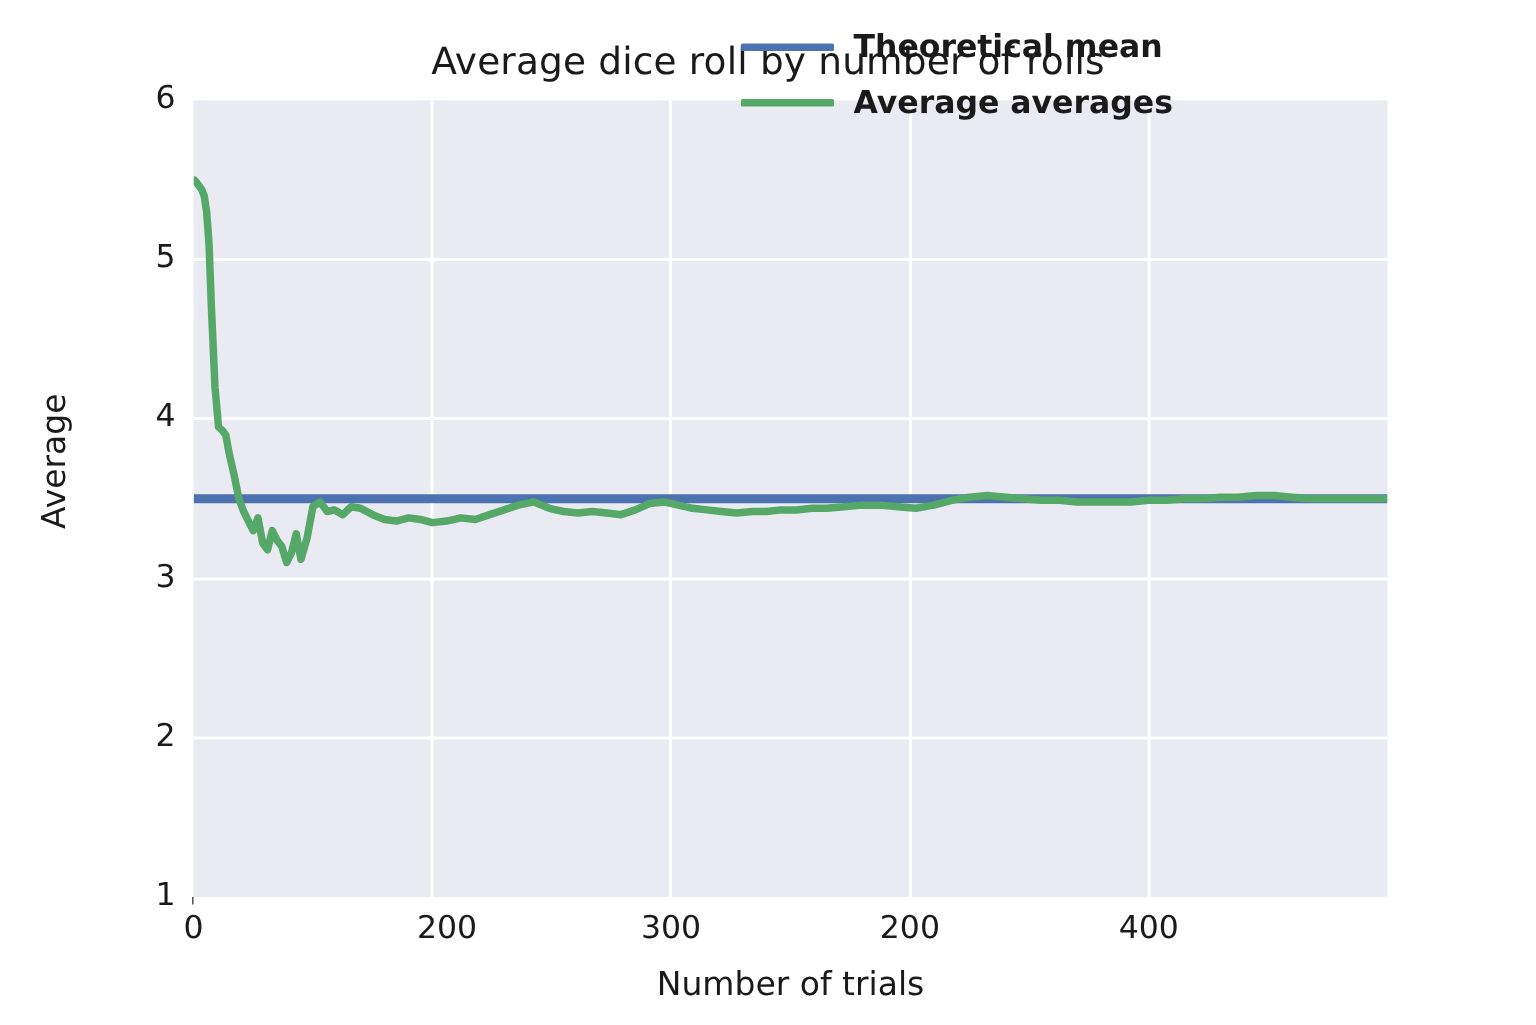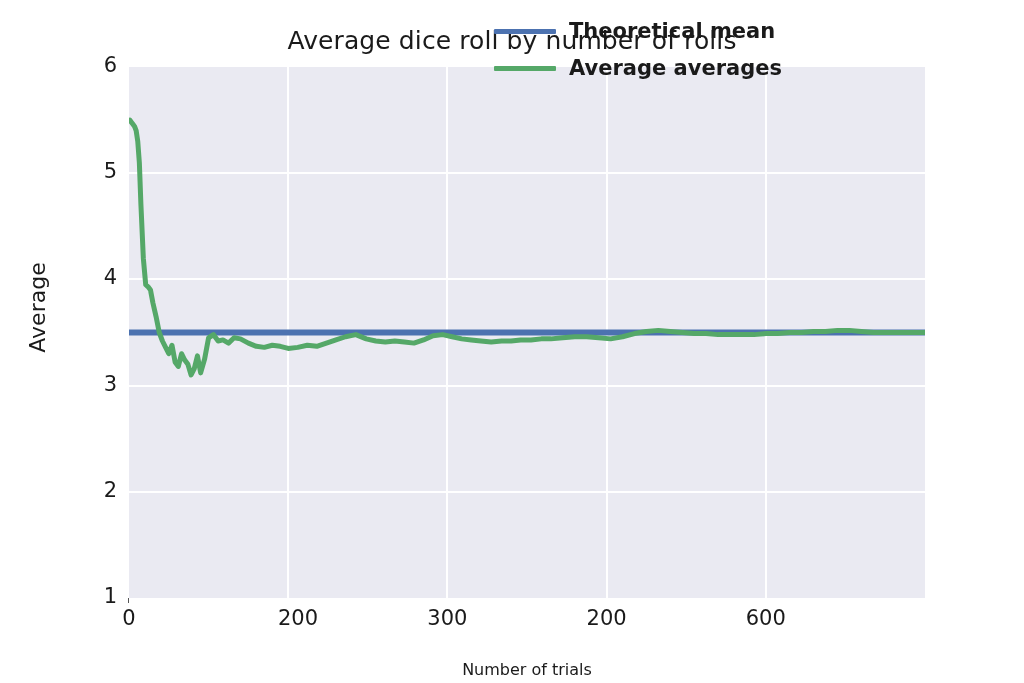--- a/index.html
+++ b/index.html
@@ -90,23 +90,22 @@
     top: 606px;
     width: 796px;
     height: 30px;
   }
   #xlabel {
     position: absolute;
     left: 129px;
     top: 644px;
     width: 796px;
     text-align: center;
-    font-size: 16px;
-    color: #1a1a1a;
-    margin-top: 16px;
+    font-size: 22px;
+    color: #1a1a1a;
   }
   #ylabel {
     position: absolute;
     left: -33px;
     top: 295px;
     width: 140px;
     text-align: center;
     font-size: 22px;
     color: #1a1a1a;
     transform: rotate(-90deg);
@@ -187,21 +186,21 @@
       <div class="ytick-label" style="top: 304.6px;">3</div>
       <div class="ytick-label" style="top: 198.4px;">4</div>
       <div class="ytick-label" style="top: 92.2px;">5</div>
       <div class="ytick-label" style="top: -14px;">6</div>
     </div>
   <div id="xtick-wrap">
       <div class="xtick-label" style="left: 0px;">0</div>
       <div class="xtick-label" style="left: 169px;">200</div>
       <div class="xtick-label" style="left: 318.4px;">300</div>
       <div class="xtick-label" style="left: 477.6px;">200</div>
-      <div class="xtick-label" style="left: 636.8px;">600</div>
+      <div class="xtick-label" style="left: 636.8px;">400</div>
     </div>
 
   <div id="xlabel">Number of trials</div>
   <div id="ylabel">Average</div>
 
   <div id="legend">
     <div class="legend-row">
       <span class="legend-swatch" id="swatch-0" style="background: rgb(76, 114, 176);"></span>
       <span class="legend-text">Theoretical mean</span>
     </div>

